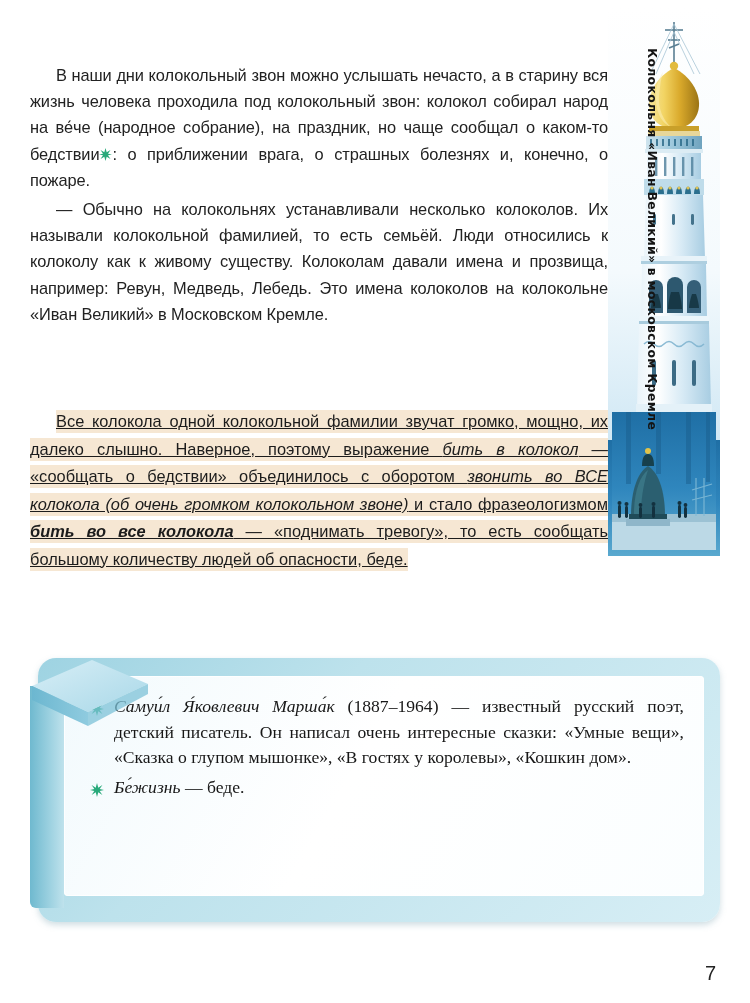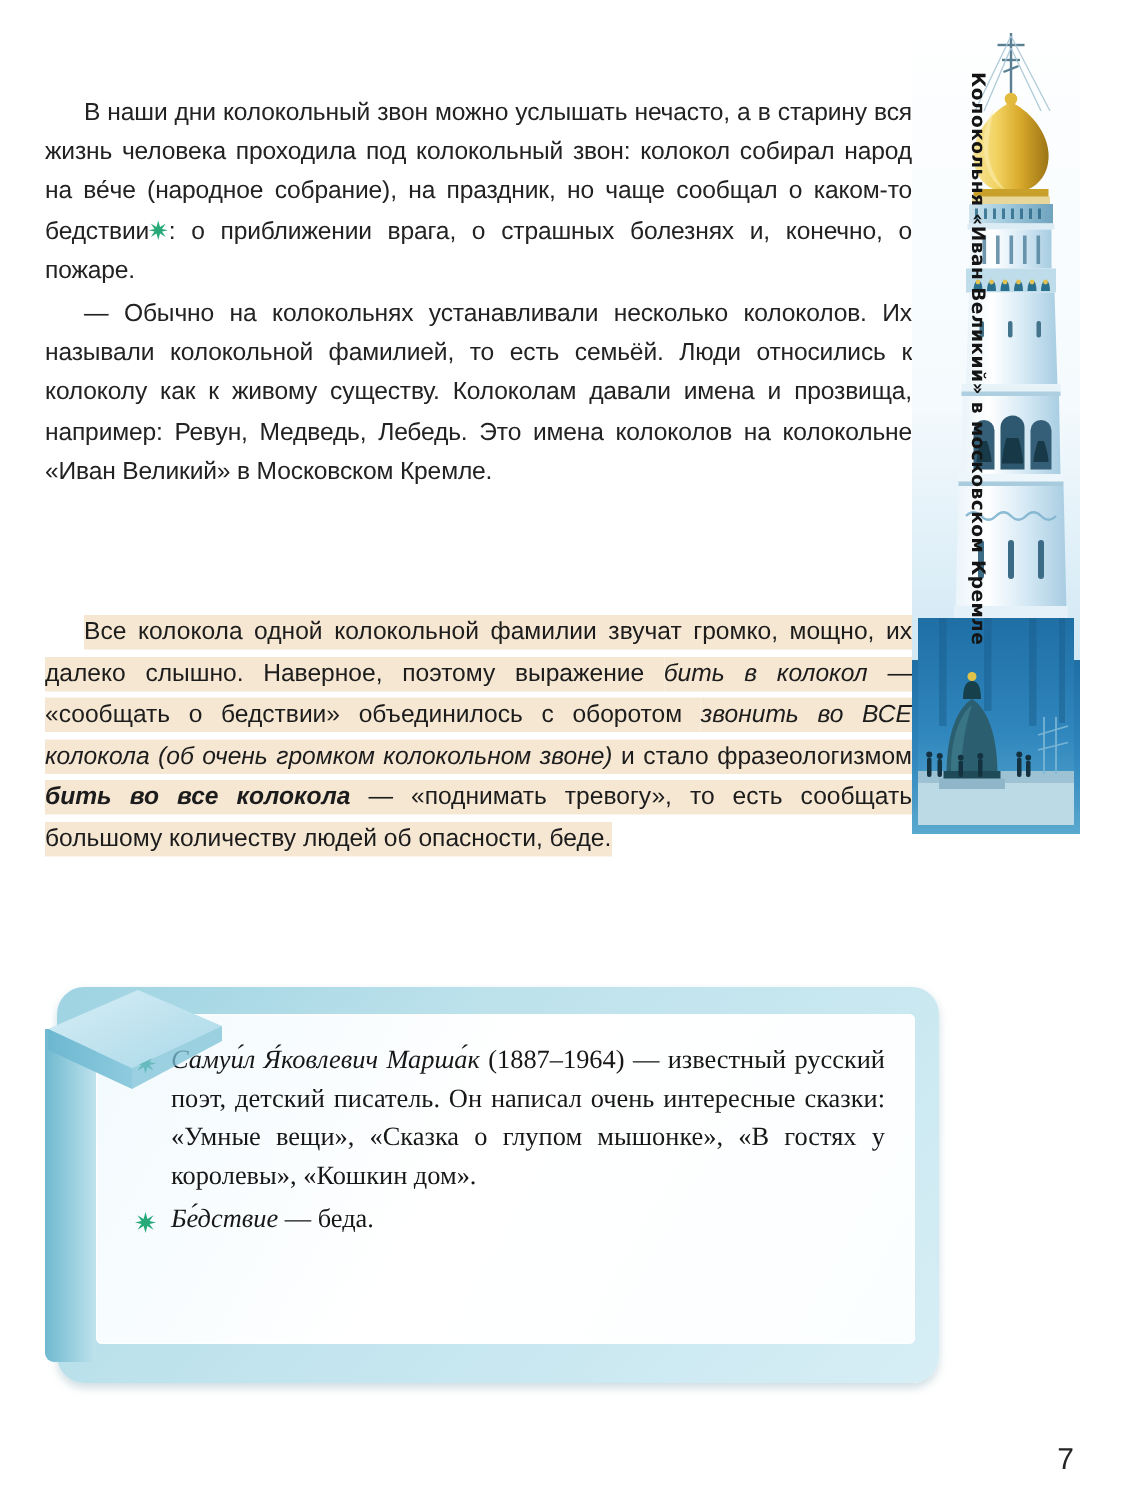--- a/index.html
+++ b/index.html
@@ -44,20 +44,21 @@
   .hl {
     position: absolute;
     left: 30px;
     top: 408px;
     width: 578px;
     font-size: 16.4px;
     line-height: 27.5px;
     text-align: justify;
     color: #1c1c1c;
     text-indent: 26px;
+    text-decoration: underline;
   }
   .hl .mark {
     background: #f6e7d3;
     box-decoration-break: clone;
     -webkit-box-decoration-break: clone;
     padding: 2px 0 3px 0;
   }
   .hl i { font-style: italic; }
   .hl b { font-weight: bold; font-style: italic; }
 
@@ -97,21 +98,21 @@
     transform-origin: 0 0;
     white-space: nowrap;
     font-family: "DejaVu Sans", sans-serif;
   }
 
   
   .notebox {
     position: absolute;
     left: 30px;
     top: 650px;
-    width: 596px;
+    width: 690px;
     height: 272px;
   }
   .nb-outer {
     position: absolute;
     left: 8px; top: 8px; right: 0; bottom: 0;
     border-radius: 18px;
     background: linear-gradient(135deg, #9ed3e2 0%, #bde2ec 35%, #d7eef5 100%);
     box-shadow: 0 3px 6px rgba(120,160,175,0.35);
   }
   .nb-left {
@@ -370,21 +371,21 @@
               </svg></span>
           <span class="txt"><i>Самуи́л Я́ковлевич Марша́к</i><span> (1887–1964)</span><span> — известный русский поэт, детский писатель. Он написал очень интересные сказки: «Умные вещи», «Сказка о глупом мышонке», «В гостях у королевы», «Кошкин дом».</span></span>
         </div>
 
 
 
         <div class="nb-item">
           <span class="bullet"><svg width="14" height="14" viewBox="0 0 24 24">
                 <path d="M12 0 L14.2 8.0 L21.2 3.6 L16.6 10.4 L24 12 L16.6 13.6 L21.2 20.4 L14.2 16.0 L12 24 L9.8 16.0 L2.8 20.4 L7.4 13.6 L0 12 L7.4 10.4 L2.8 3.6 L9.8 8.0 Z" fill="#28a97a"></path>
               </svg></span>
-          <span class="txt"><i>Бе́дствие</i><span></span><span> — беда.</span></span>
+          <span class="txt"><i>Бе́жизнь</i><span></span><span> — беде.</span></span>
         </div>
 
       </div>
     </div>
 
     <div class="cap">
       <svg width="150" height="130" viewBox="0 0 150 130">
         <defs>
           <linearGradient id="capTop" x1="0" y1="0" x2="1" y2="1">
             <stop offset="0%" stop-color="#d7eef6"></stop>

